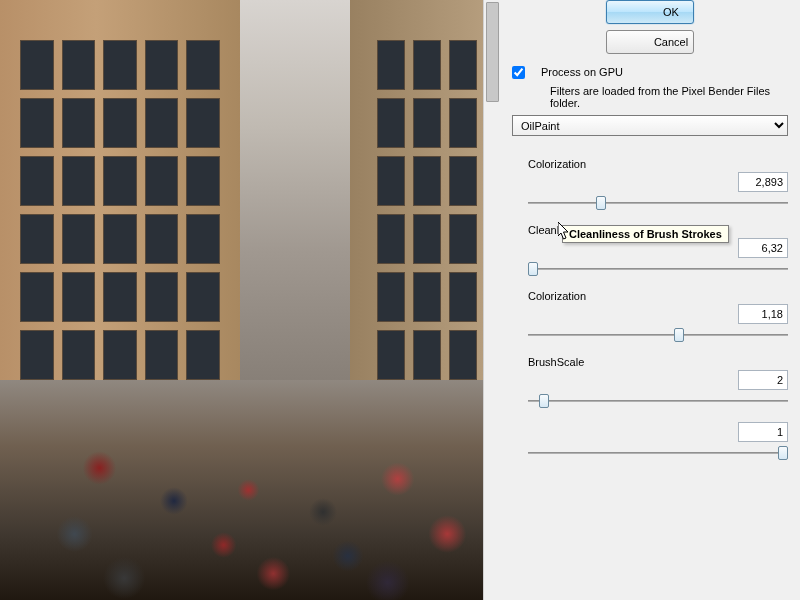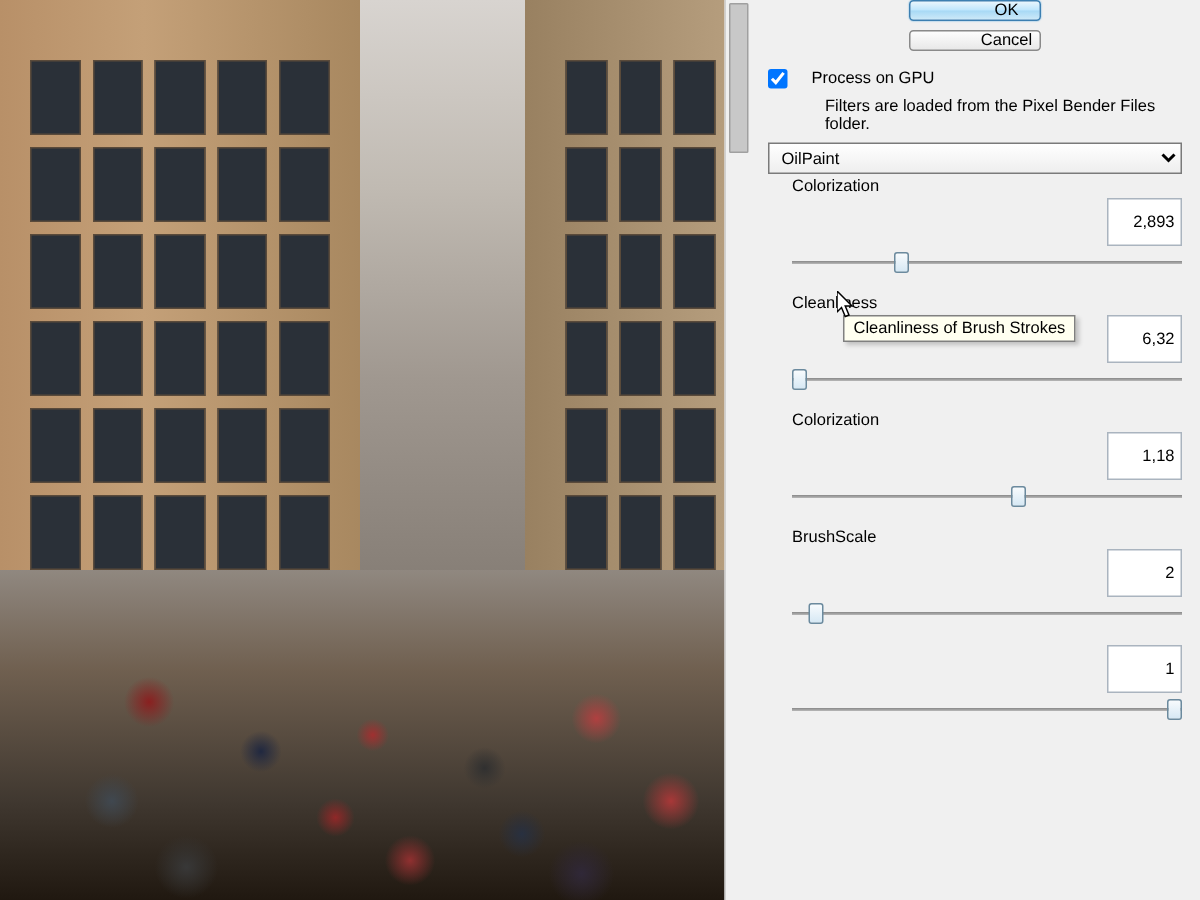--- a/index.html
+++ b/index.html
@@ -99,21 +99,21 @@
     }
     .button-row {
       display: flex;
       flex-direction: column;
       align-items: center;
       gap: 6px;
       margin-bottom: 12px;
     }
     .btn {
       width: 88px;
-      height: 14px;
+      height: 24px;
       border: 1px solid #8a8a8a;
       border-radius: 3px;
       background: linear-gradient(#fdfdfd, #e8e8e8);
       font-size: 11px;
       cursor: pointer;
       font-family: inherit;
       padding-left: 42px;
     }
     .btn.primary {
       border: 1px solid #3c7fb1;
@@ -133,41 +133,41 @@
       margin-bottom: 6px;
       padding-left: 38px;
     }
     .combo {
       width: 100%;
       height: 21px;
       border: 1px solid #7a7a7a;
       background: linear-gradient(#fff, #eee);
       font-size: 11px;
       padding: 0 4px;
-      margin-bottom: 2px;
+      margin-bottom: 22px;
       font-family: inherit;
     }
     .param-group {
       margin-bottom: 12px;
     }
     .param-label {
       font-size: 11px;
       color: #000;
       padding-left: 16px;
       margin-bottom: 2px;
     }
     .param-row {
       display: flex;
       align-items: center;
       gap: 6px;
       padding-left: 16px;
     }
     .param-value {
       width: 50px;
-      height: 32px;
+      height: 20px;
       border: 1px solid #aab4bf;
       background: #fff;
       font-size: 11px;
       text-align: right;
       padding: 0 4px;
       margin-left: auto;
       font-family: inherit;
     }
     .slider-track {
       position: relative;
@@ -306,21 +306,21 @@
     <div class="param-row">
       <input class="param-value" value="6,32" style="">
     </div>
     <div class="slider-track">
       <div class="slider-line"></div>
       <div class="slider-thumb" style="left:2%"></div>
     </div>
     <svg class="cursor-arrow" style="left:46px; top:-2px;" viewBox="0 0 12 18">
       <path d="M0,0 L0,14 L3,11 L5.5,17 L8,16 L5.5,10 L10,10 Z" fill="#fff" stroke="#000" stroke-width="1"></path>
     </svg>
-    <div class="tooltip" style="left:50px; top:14px;">Cleanliness of Brush Strokes</div>
+    <div class="tooltip" style="left:50px; top:1px;font-weight:bold;">Cleanliness of Brush Strokes</div>
   </div>
 
   <div class="param-group">
     <div class="param-label">Colorization</div>
     <div class="param-row">
       <input class="param-value" value="1,18" style="">
     </div>
     <div class="slider-track">
       <div class="slider-line"></div>
       <div class="slider-thumb" style="left:58%"></div>

